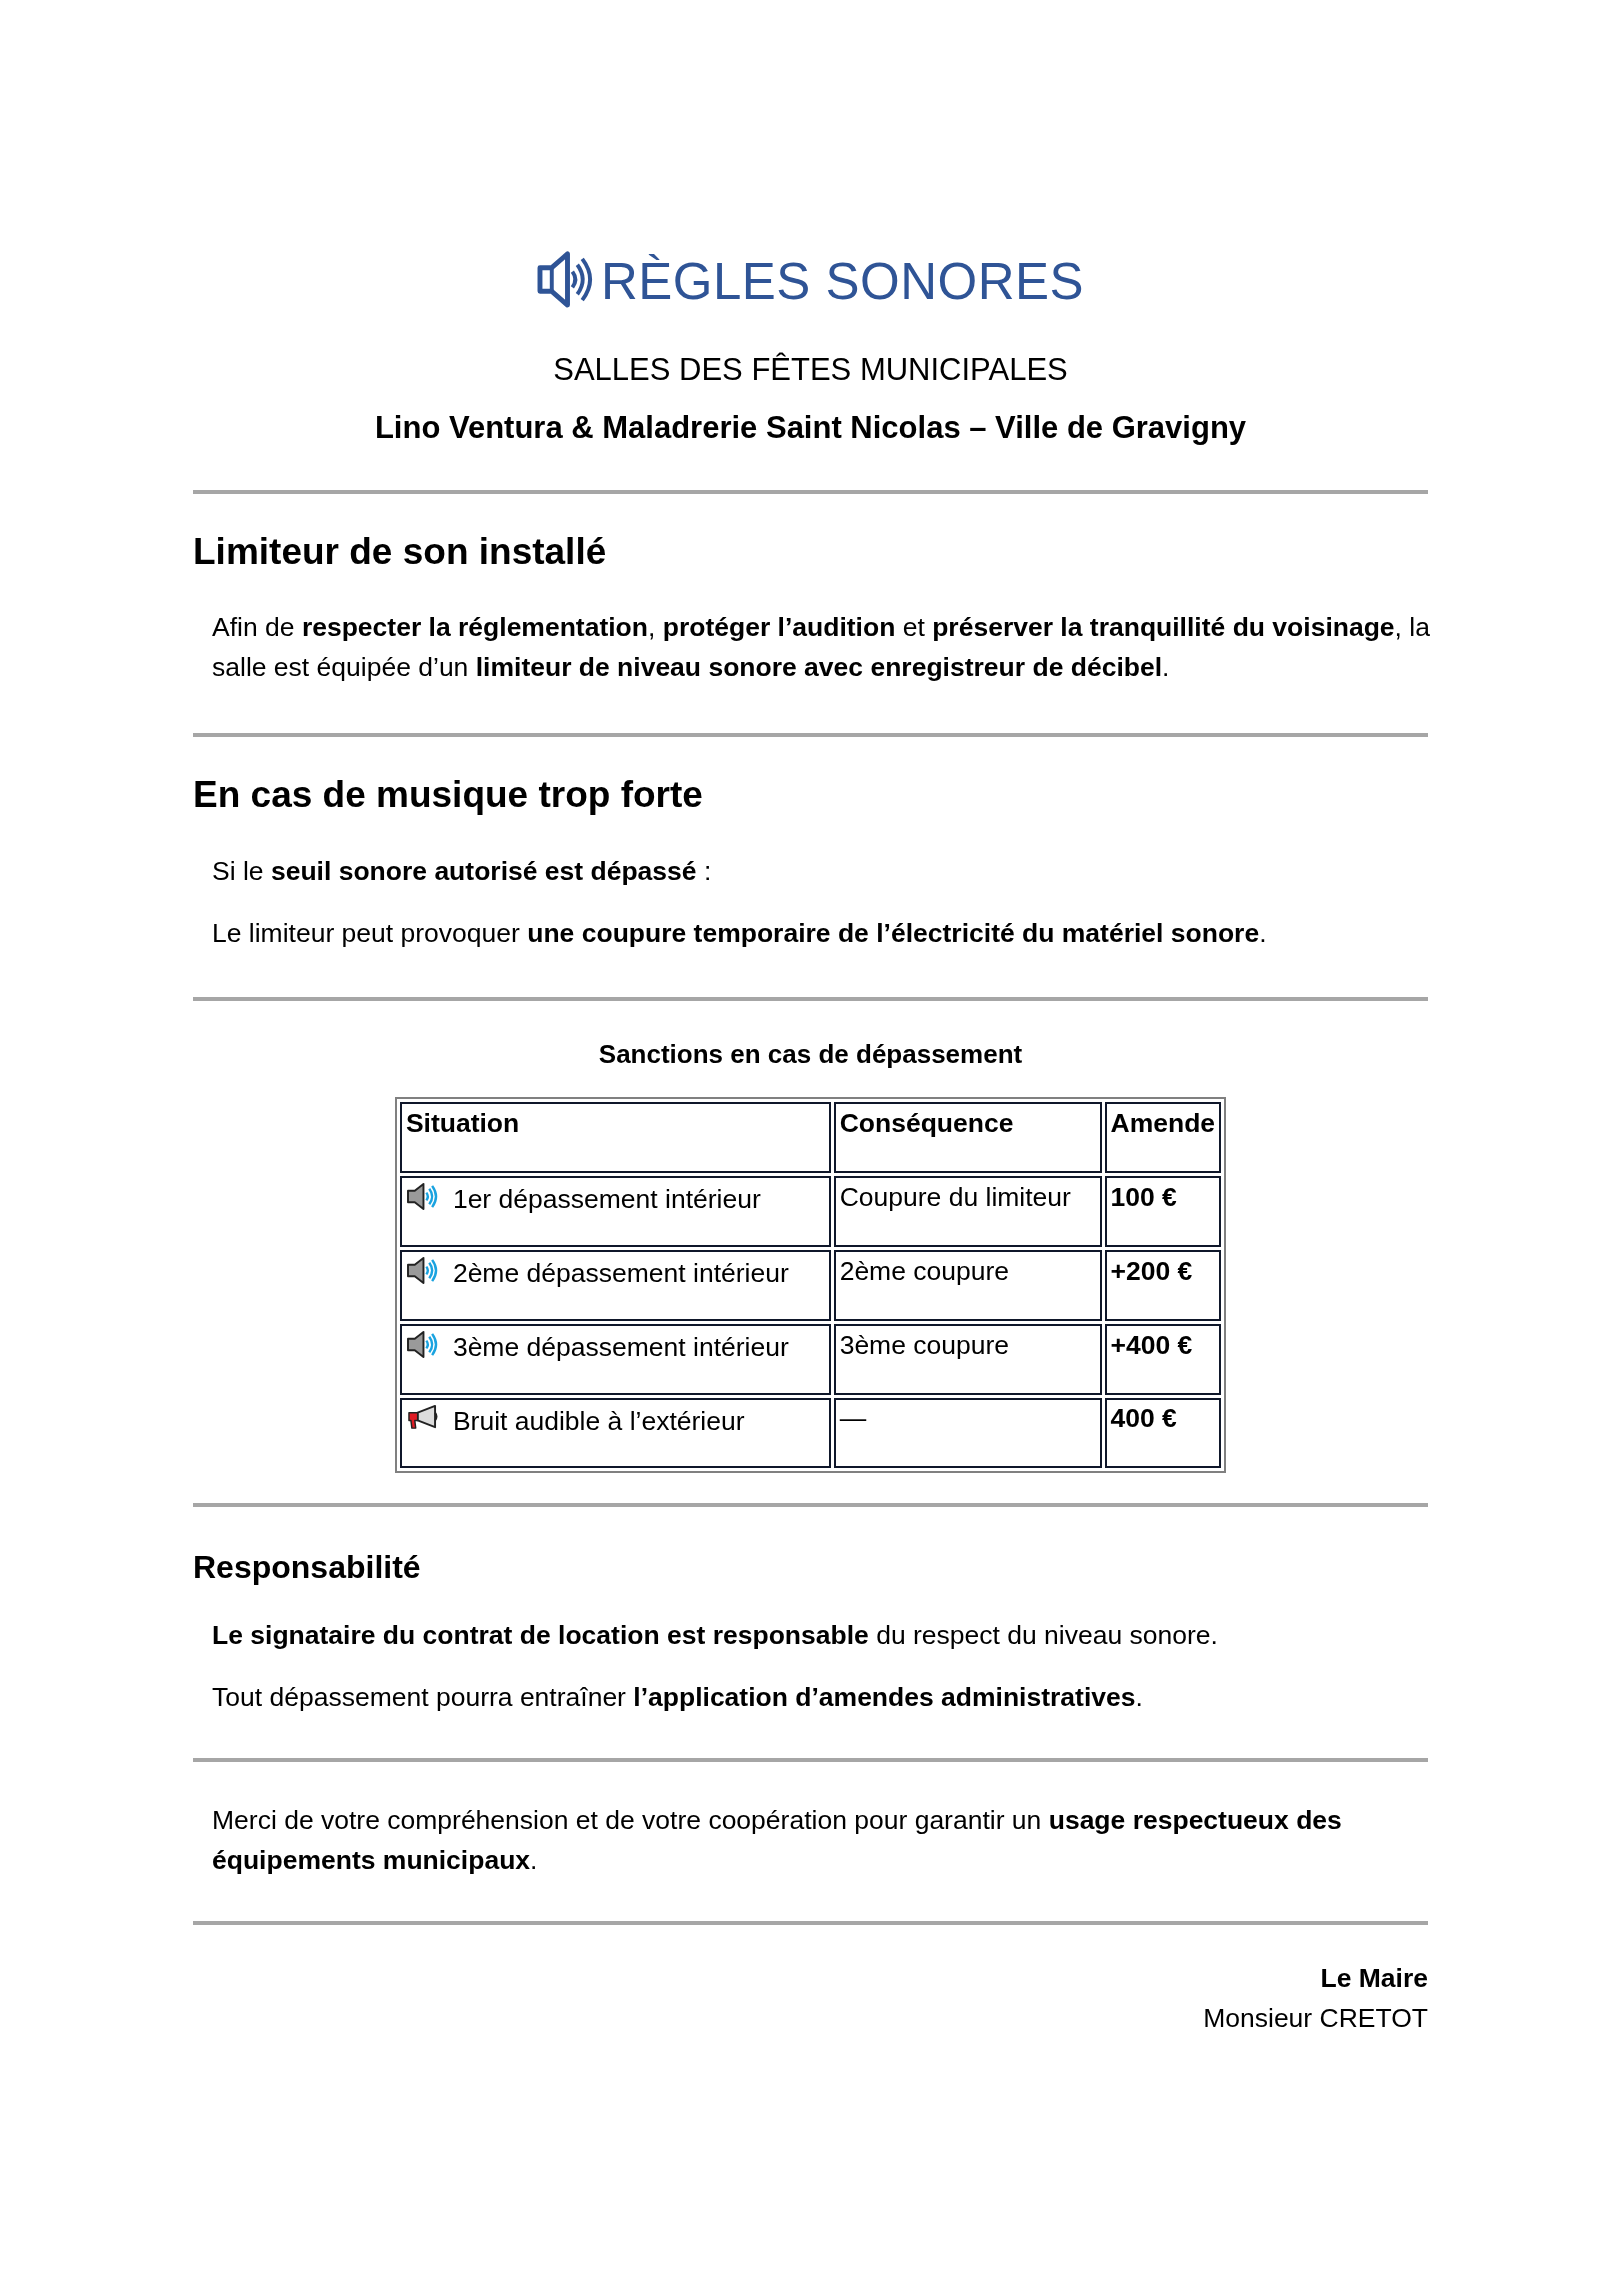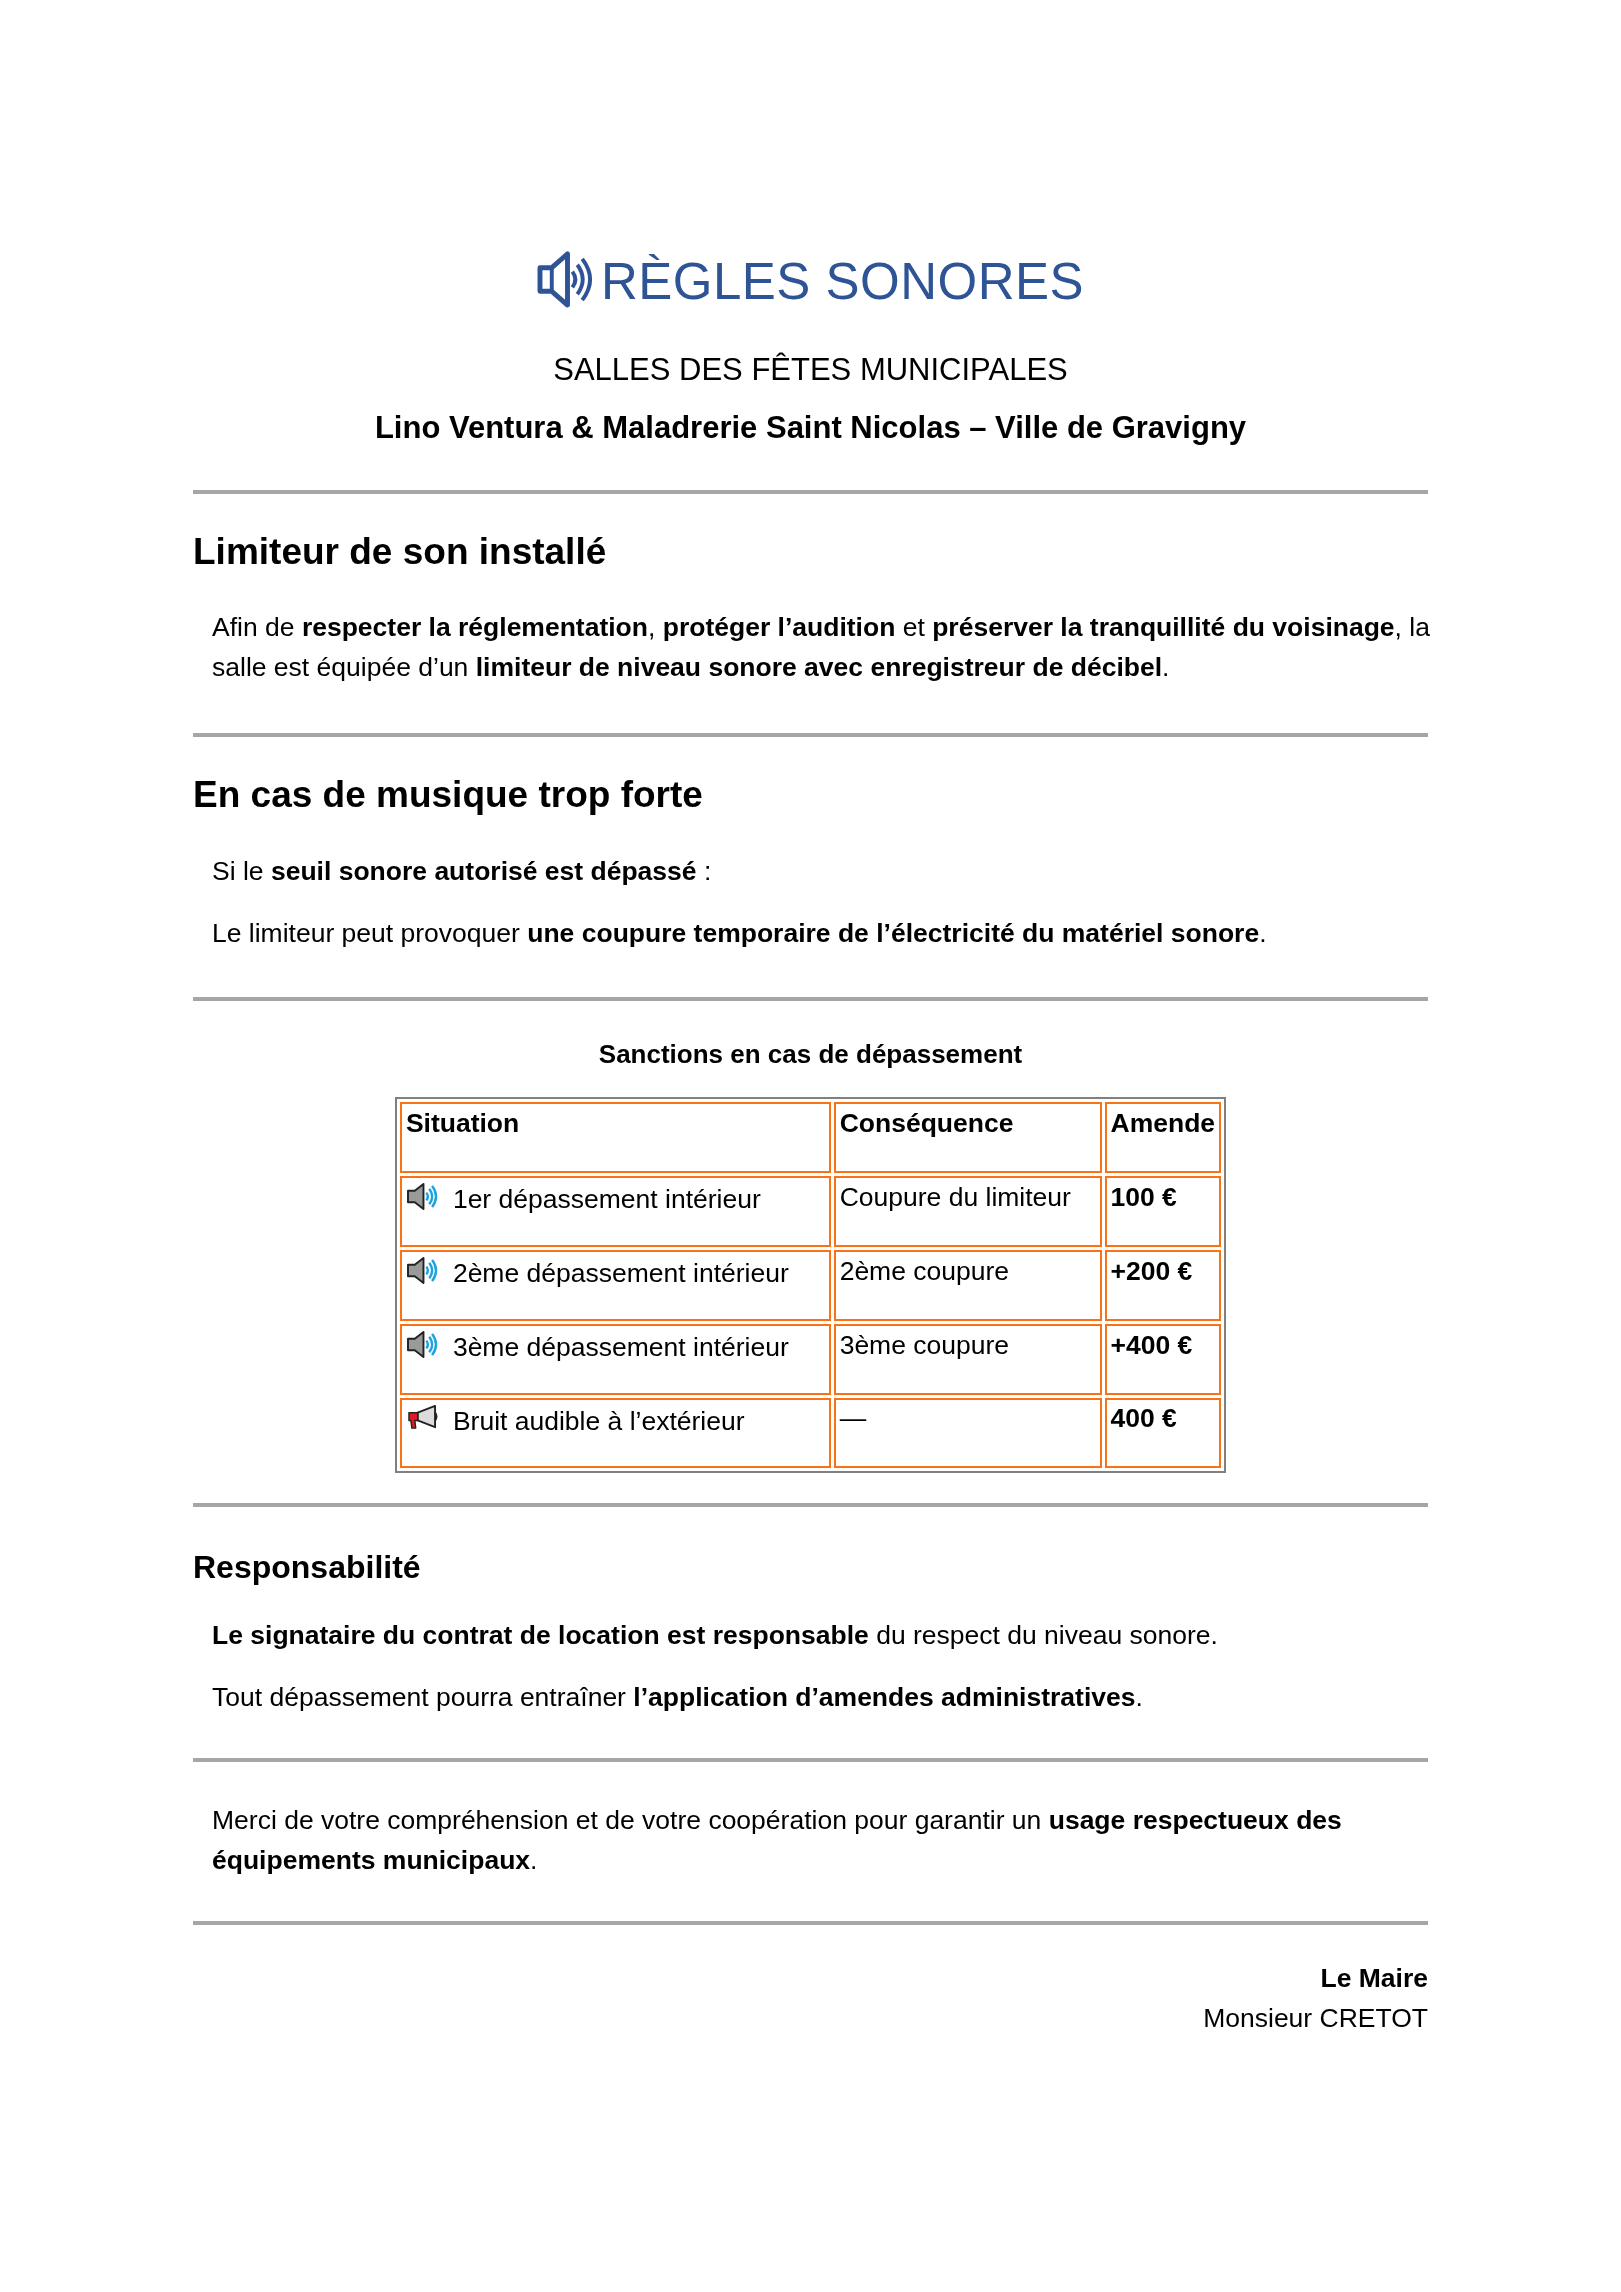--- a/index.html
+++ b/index.html
@@ -21,21 +21,21 @@
   .h3 { position: absolute; left: 0; font-size: 32px; font-weight: bold; }
   .p { position: absolute; left: 0; width: 1235px; font-size: 26.5px; line-height: 40px; margin-left: 19px; }
   .p b { font-weight: bold; }
   .caption { position: absolute; left: 0; width: 1235px; text-align: center; font-size: 26px; font-weight: bold; top: 1039px; }
   table.sanctions {
     position: absolute; left: 202px; top: 1097px; width: 831px;
     border: 2px solid #808080; border-collapse: separate; border-spacing: 3.9px;
     font-size: 26.5px;
   }
   table.sanctions td, table.sanctions th {
-    border: 2px solid #f97316; vertical-align: top; text-align: left;
+    border: 2px solid #0f172a; vertical-align: top; text-align: left;
     padding: 3.9px 3.9px 0 3.9px; height: 63px;
   }
   table.sanctions th { font-weight: bold; }
   .col1 { width: 429px; }
   .col2 { width: 260px; }
   .col3 { width: 103px; }
   .cell-inner { display: flex; align-items: center; gap: 14px; }
   .amt { font-weight: bold; }
   .sig { position: absolute; right: 0; text-align: right; font-size: 26.5px; }
 </style>

